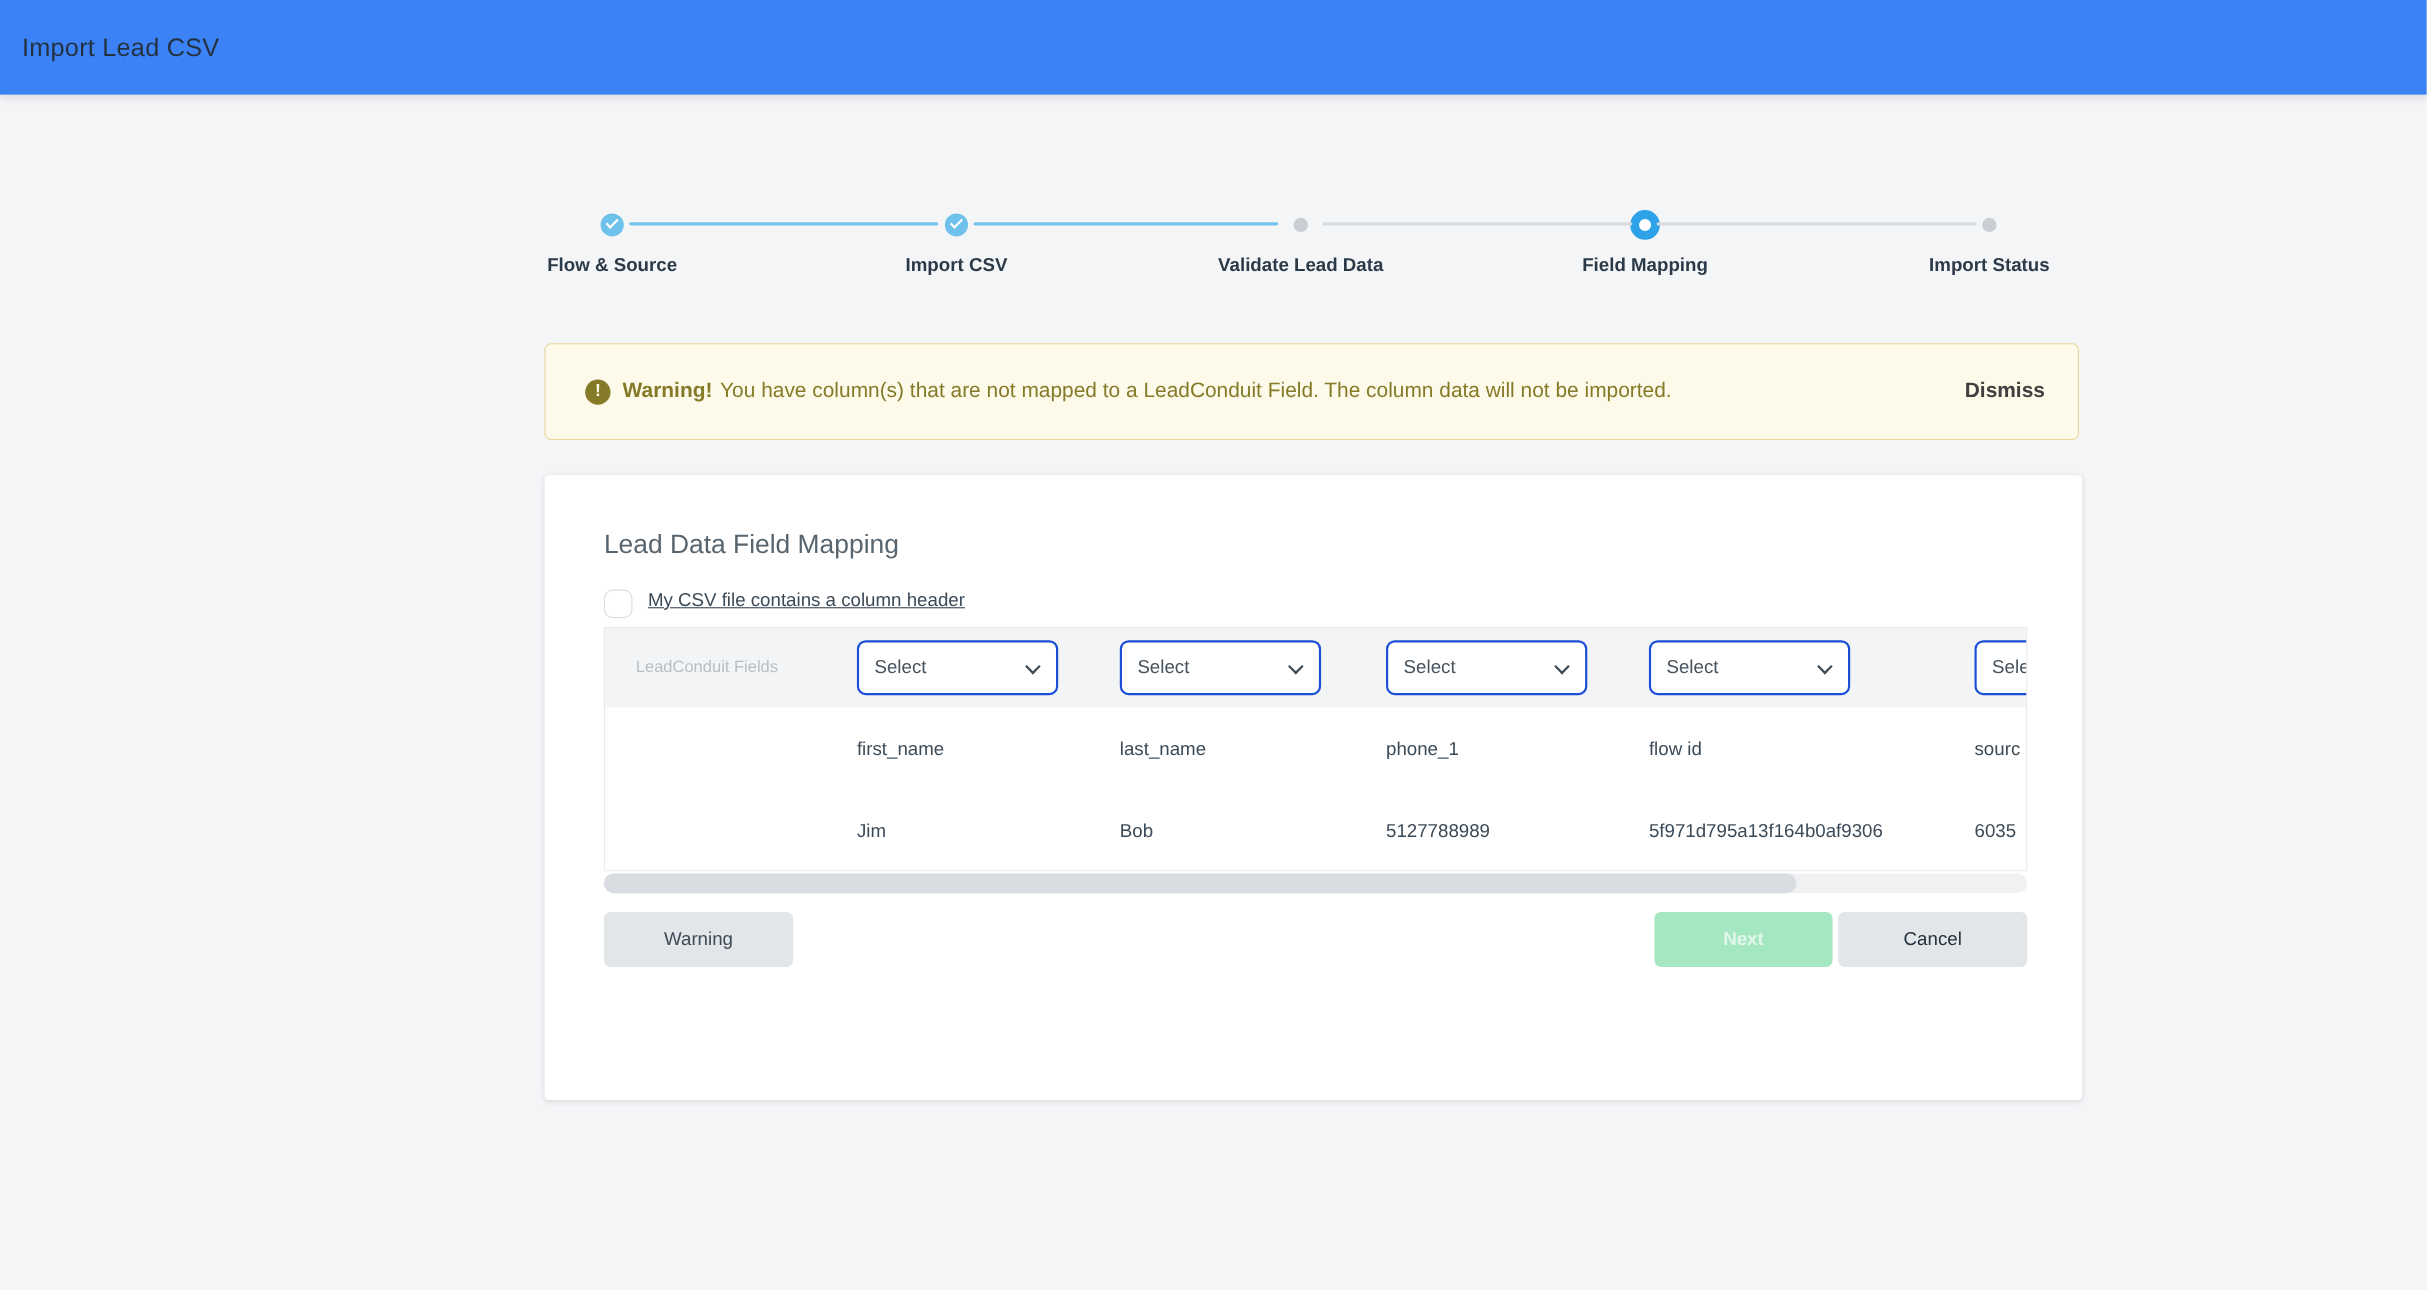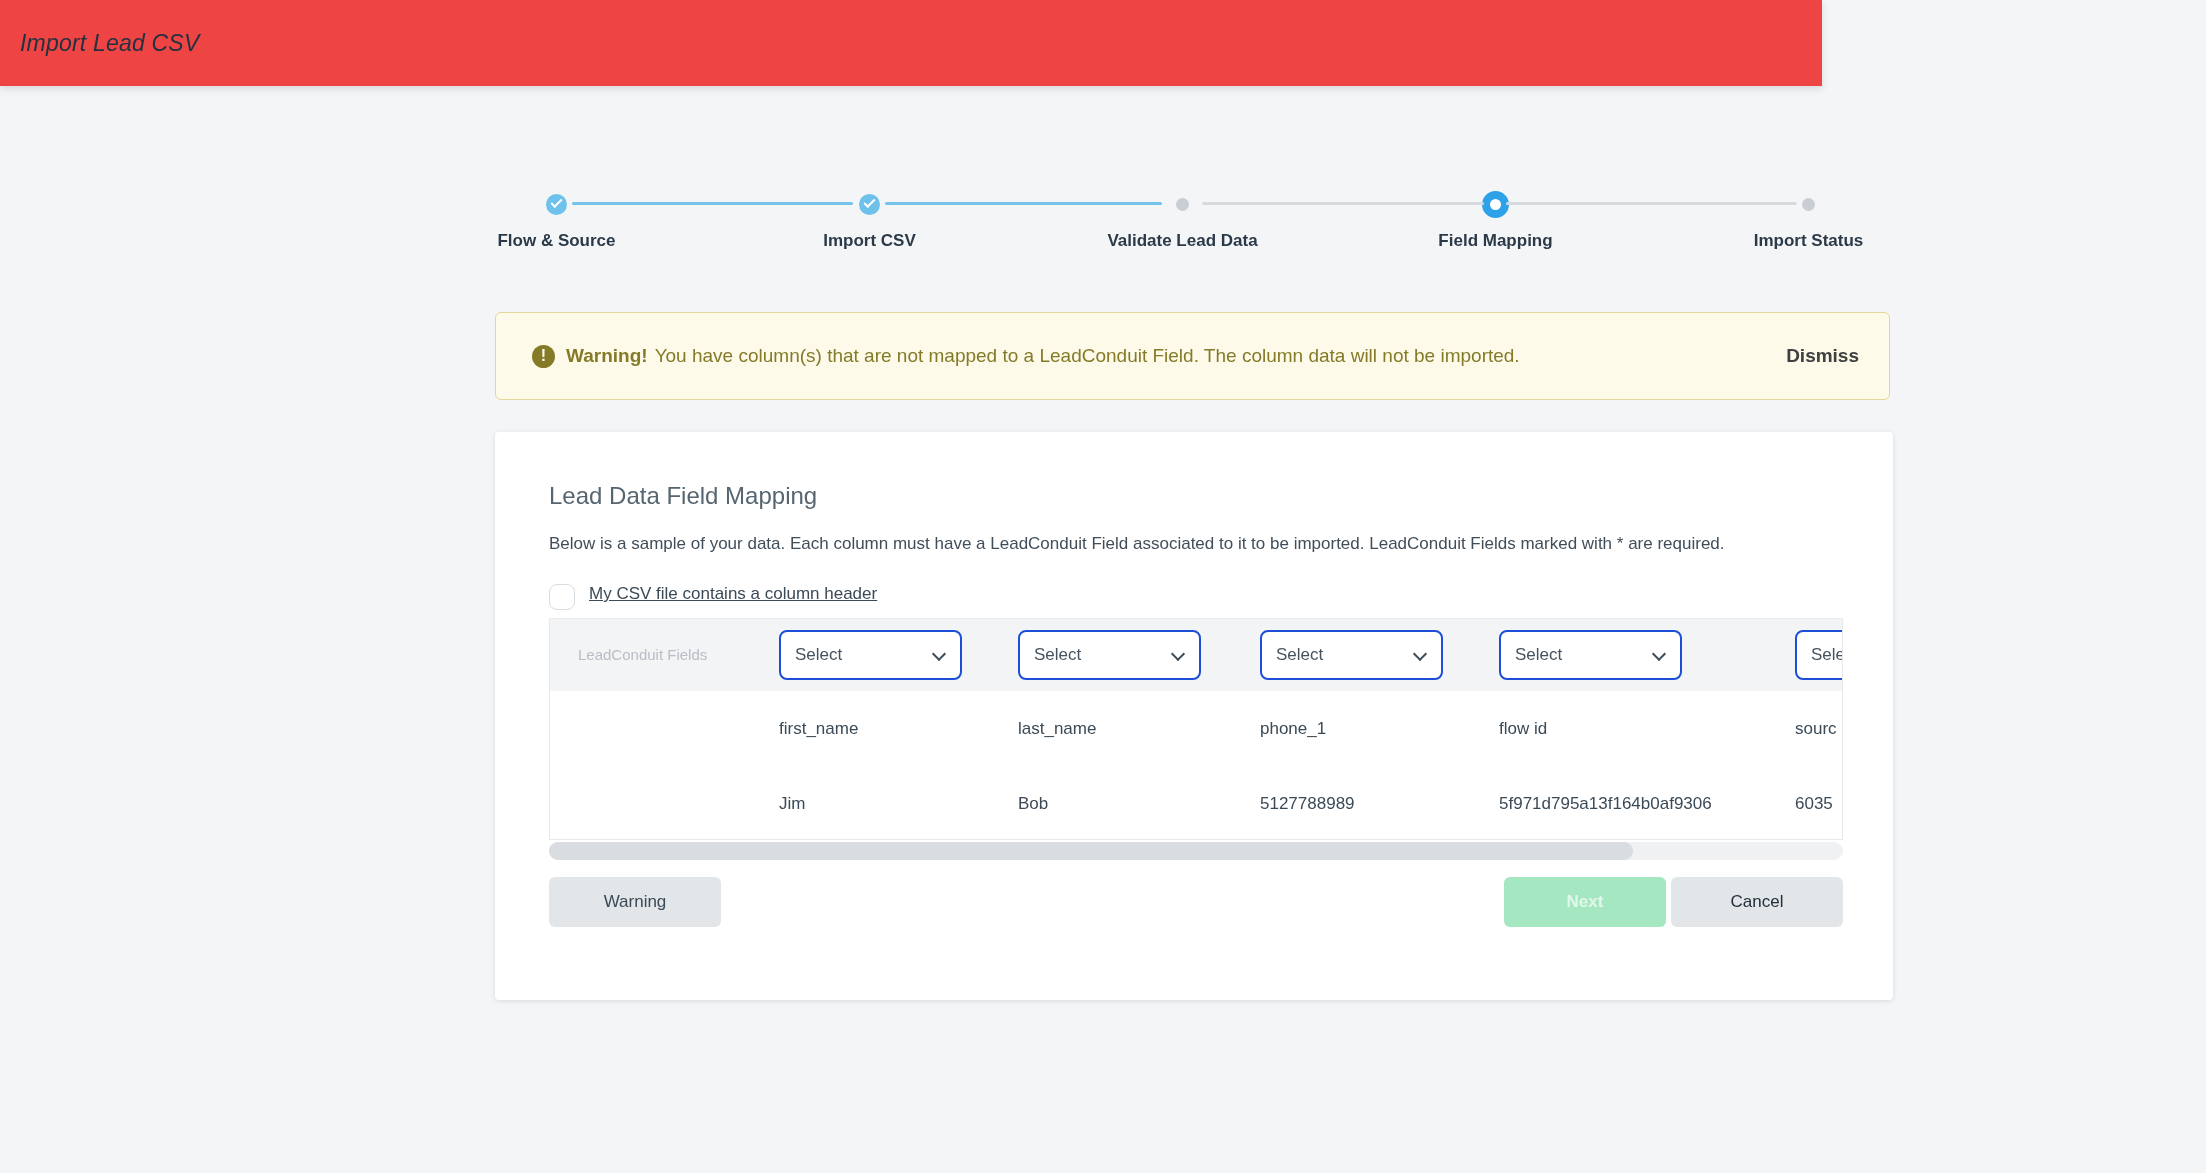--- a/index.html
+++ b/index.html
@@ -7,25 +7,24 @@
   body {
     position:relative;
     background:#f4f5f7;
     font-family:"Liberation Sans", sans-serif;
     color:#3b4a57;
     overflow:hidden;
   }
 
   
   .app-header {
-    position:absolute; top:0; left:0; width:1822px; height:86px;
-    background:#ef4444;
+    position:absolute; top:0; left:0; width:2206px; height:86px;
+    background:#3b82f6;
     box-shadow:0 3px 7px rgba(33,43,54,.13);
     z-index:5;
-    font-style:italic;
   }
   .app-title {
     position:absolute; left:20px; top:50%; transform:translateY(-50%);
     font-size:23px; font-weight:400; color:#243140; letter-spacing:.2px;
   }
 
   
   .stepper { position:absolute; left:400px; top:190px; width:1565px; height:70px; }
   .steps { display:flex; }
   .step { width:313px; text-align:center; }
@@ -167,21 +166,20 @@
 
 <div class="banner">
   <span class="warn-icon"></span>
   <strong>Warning!</strong>
   <span>You have column(s) that are not mapped to a LeadConduit Field. The column data will not be imported.</span>
   <a class="dismiss">Dismiss</a>
 </div>
 
 <section class="card">
   <h2 class="card-title">Lead Data Field Mapping</h2>
-  <p class="card-desc">Below is a sample of your data. Each column must have a LeadConduit Field associated to it to be imported. LeadConduit Fields marked with * are required.</p>
 
   <div class="checkbox-row">
     <div class="checkbox" role="checkbox" aria-checked="false"></div>
     <span class="checkbox-label">My CSV file contains a column header</span>
   </div>
 
   <div class="dtable">
     <div class="thead">
       <span class="lc-label">LeadConduit Fields</span>
       <div class="select sx1" role="button">

